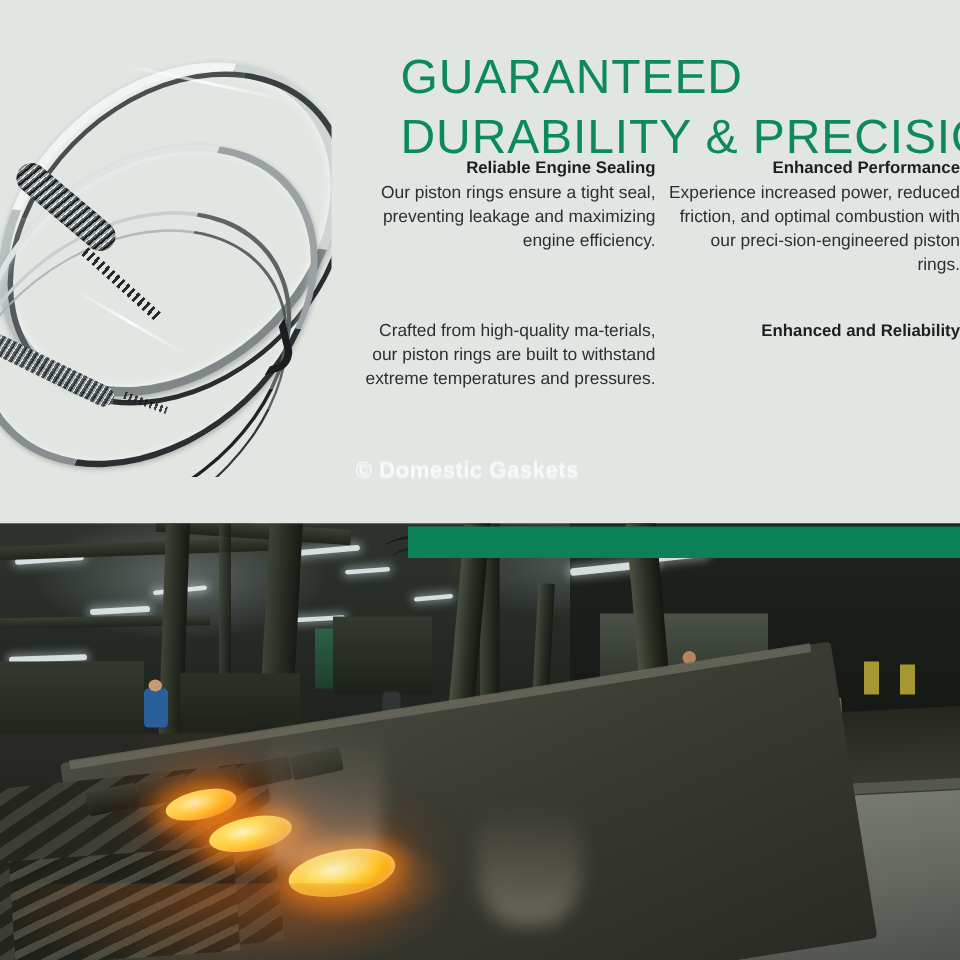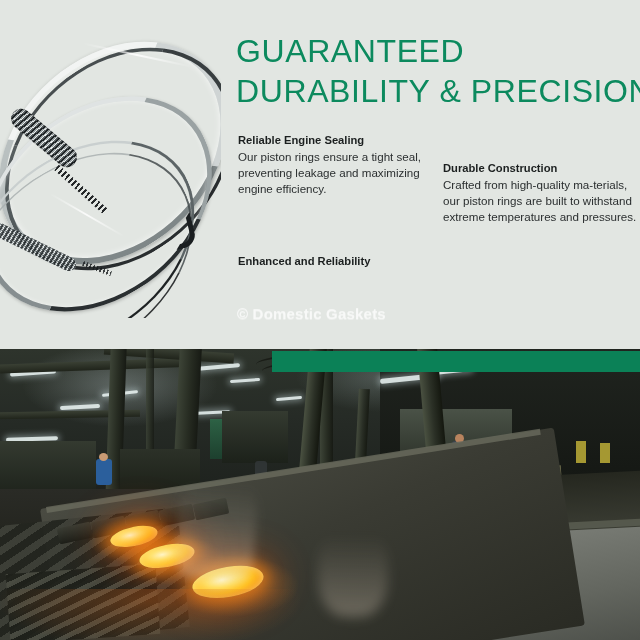--- a/index.html
+++ b/index.html
@@ -115,26 +115,26 @@
     border-radius:0 0 14px 0; transform:rotate(-14deg);
   }
 
   
   .headline{
     position:absolute; left:236px; top:32px; width:398px;
     color:#0c8a5e;
     font-size:32px; line-height:1.24; font-weight:300;
     letter-spacing:.6px; white-space:nowrap;
   }
-  .headline .hl-line{ display:block; }
+  .headline .hl-line{ display:block;margin-left:31px; }
 
   
   .features{
-    position:absolute; left:238px; top:132px; width:396px;
-    display:grid; grid-template-columns:199px 197px; column-gap:6px; row-gap:0;
+    position:absolute; left:238px; top:104px; width:396px;
+    display:grid; grid-template-columns:199px 197px; column-gap:6px; row-gap:0;text-align:right;
   }
   .feat{ padding-bottom:0; }
   .feat.row2{ padding-top:28px; }
   .feat-title{
     font-size:11.2px; font-weight:bold; color:#1b1f1f;
     line-height:1.45; margin-bottom:1px;
   }
   .feat-body{
     font-size:11.6px; color:#2b2f30; line-height:1.38;
   }
@@ -367,23 +367,26 @@
     <span class="hl-line">DURABILITY &amp; PRECISION</span>
   </h1>
 
   <div class="features">
 
     <div class="feat">
       <div class="feat-title">Reliable Engine Sealing</div>
       <div class="feat-body">Our piston rings ensure a tight seal, preventing leakage and maximizing engine efficiency.</div>
     </div>
 
+    <div class="feat">
+      <div class="feat-title">Enhanced Performance</div>
+      <div class="feat-body">Experience increased power, reduced friction, and optimal combustion with our preci-sion-engineered piston rings.</div>
+    </div>
 
     <div class="feat row2">
-      <div class="feat-title">Durable Construction</div>
       <div class="feat-body">Crafted from high-quality ma-terials, our piston rings are built to withstand extreme temperatures and pressures.</div>
     </div>
 
     <div class="feat row2">
       <div class="feat-title">Enhanced and Reliability</div>
     </div>
 
   </div>
 
   <div class="watermark">© Domestic Gaskets</div>

